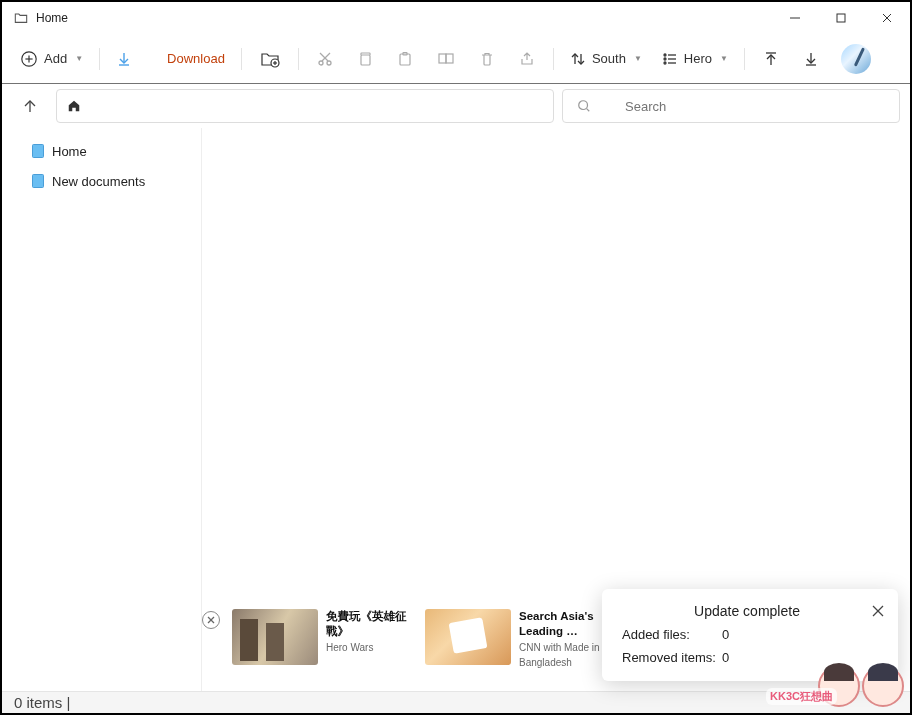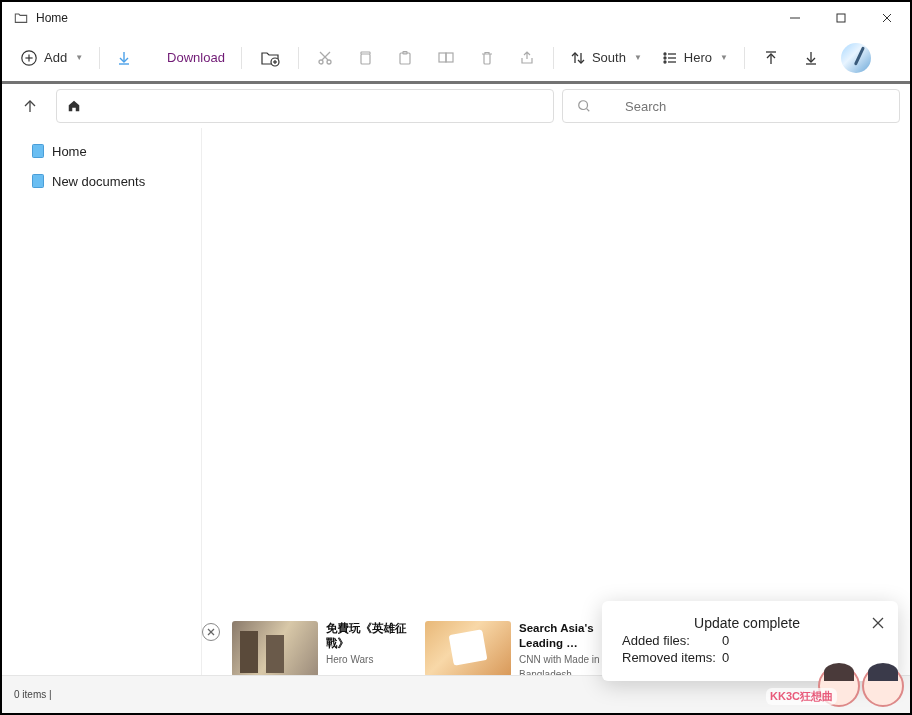--- a/index.html
+++ b/index.html
@@ -8,24 +8,24 @@
 
   
   .titlebar { display: flex; align-items: center; height: 32px; padding: 0 0 0 12px; }
   .titlebar .icon { margin-right: 8px; display: inline-flex; }
   .titlebar .title { font-size: 12px; color: #222; }
   .winbtns { margin-left: auto; display: flex; }
   .winbtn { width: 46px; height: 32px; display: flex; align-items: center; justify-content: center; color: #444; }
   .winbtn svg { width: 10px; height: 10px; }
 
   
-  .toolbar { display: flex; align-items: center; height: 50px; border-bottom: 3px solid #737373; padding: 0 10px; gap: 4px; }
+  .toolbar { display: flex; align-items: center; height: 50px; border-bottom: 1px solid #737373; padding: 0 10px; gap: 4px; }
   .tbtn { display: inline-flex; align-items: center; height: 34px; padding: 0 8px; color: #333; font-size: 13px; border-radius: 4px; gap: 6px; }
   .tbtn.iconly { padding: 0 10px; }
-  .tbtn.muted { color: #701a75; gap: 35px; }
+  .tbtn.muted { color: #c2410c; gap: 35px; }
   .tbtn .carrot { font-size: 8px; color: #888; margin-left: 2px; }
   .sep { width: 1px; height: 22px; background: #e3e3e3; margin: 0 4px; }
   .avatar { width: 30px; height: 30px; border-radius: 50%; background: linear-gradient(135deg,#a8d8ff 0%,#e8f4ff 40%,#6ba8d8 100%); margin-left: 8px; margin-right: 4px; position: relative; overflow: hidden; }
   .avatar::after { content:""; position:absolute; left:58%; top:10%; width:3px; height:65%; background:#3a5a7a; transform:rotate(25deg); border-radius:2px; }
 
   
   .navrow { display: flex; align-items: center; height: 44px; padding: 6px 10px; gap: 8px; }
   .upbtn { width: 36px; height: 36px; display: flex; align-items: center; justify-content: center; color: #555; }
   .pathbox { flex: 1; height: 34px; border: 1px solid #ddd; border-radius: 4px; display: flex; align-items: center; padding: 0 10px; }
   .pathbox .homeic { display:inline-flex; color:#333; }
@@ -34,44 +34,44 @@
   .searchbox .sic { color:#888; display:inline-flex; }
 
   
   .body { display: flex; height: calc(100% - 32px - 50px - 44px - 22px); }
   .sidebar { width: 200px; border-right: 1px solid #eee; padding: 8px 0; }
   .sbitem { display: flex; align-items: center; height: 30px; padding: 0 14px 0 50px; font-size: 13px; color: #222; position: relative; }
   .sbitem .fic { position: absolute; left: 30px; display:inline-flex; }
   .main { flex: 1; position: relative; background:#fff; }
 
   
-  .ads { position: absolute; bottom: 4px; left: 0; right: 0; display: flex; align-items: flex-start; padding: 2px 0 6px 0; gap: 8px; }
+  .ads { position: absolute; bottom: 16px; left: 0; right: 0; display: flex; align-items: flex-start; padding: 2px 0 6px 0; gap: 8px; }
   .closead { width:18px; height:18px; border:1px solid #888; border-radius:50%; display:flex; align-items:center; justify-content:center; font-size:10px; color:#555; margin: 2px 4px 0 0; flex-shrink:0; }
   .ad { display: flex; gap: 8px; width: 185px; flex-shrink:0; }
   .adimg { width: 86px; height: 56px; border-radius: 3px; flex-shrink:0; }
   .adimg.a1 { background: linear-gradient(120deg,#8a7a6a 0%,#b8a890 30%,#d8c8a8 50%,#9a8a7a 100%); position:relative; }
   .adimg.a1::before { content:""; position:absolute; left:8px; bottom:4px; width:18px; height:42px; background:#5a4a3a; }
   .adimg.a1::after { content:""; position:absolute; left:34px; bottom:4px; width:18px; height:38px; background:#6a5a4a; }
   .adimg.a2 { background: linear-gradient(135deg,#e8b878 0%,#f8d8a8 40%,#d89858 100%); position:relative; }
   .adimg.a2::after{content:"";position:absolute;left:30%;top:20%;width:40%;height:55%;background:#fff;border-radius:3px;transform:rotate(-10deg);}
   .adimg.a3 { background: linear-gradient(120deg,#3a5a2a 0%,#6a8a4a 50%,#2a4a1a 100%); }
   .adtxt { font-size: 11.5px; line-height: 1.35; }
   .adtxt .t { font-weight: 700; color:#111; }
   .adtxt .s { color:#666; font-size:10px; margin-top:1px; }
 
   
   .toast { position: absolute; right: 12px; bottom: 32px; width: 296px; background: #fff; border-radius: 6px; box-shadow: 0 4px 22px rgba(0,0,0,.18); padding: 14px 14px 16px 20px; z-index: 5; }
   .toast .th { display:flex; align-items:center; }
   .toast .tt { flex:1; text-align:center; font-size: 14px; color:#222; }
   .toast .tx { color:#555; font-size:14px; cursor:pointer; }
-  .toast .row { display:flex; font-size:13px; color:#222; margin-top:2px; }
+  .toast .row { display:flex; font-size:13px; color:#222; margin-top:8px; }
   .toast .row .k { width: 100px; }
   
   
-  .status { position:absolute; left:0; right:0; bottom:0; height:38px; background:#f5f5f5; display:flex; align-items:center; padding:0 12px; font-size:10px; color:#444; border-top:1px solid #e5e5e5; }
+  .status { position:absolute; left:0; right:0; bottom:0; height:22px; background:#f5f5f5; display:flex; align-items:center; padding:0 12px; font-size:15px; color:#444; border-top:1px solid #e5e5e5; }
 
   
   .wm { position:absolute; right:6px; bottom:6px; z-index:6; display:flex; align-items:flex-end; gap:2px;justify-content:flex-end; }
   .wm .face { width:42px; height:42px; border-radius:50%; background:#ffe8e0; border:2px solid #d88; position:relative; }
   .wm .face::before { content:""; position:absolute; top:-4px; left:4px; right:4px; height:18px; background:#4a3a3a; border-radius:50% 50% 0 0; }
   .wm .face.b::before { background:#3a3a4a; }
   .wm .tag { position:absolute; bottom:2px; left:-52px; font-size:11px; font-weight:800; color:#e85a7a; background:rgba(255,255,255,.7); padding:1px 4px; border-radius:6px; white-space:nowrap; }
 
   svg { display:block; }
 </style>

